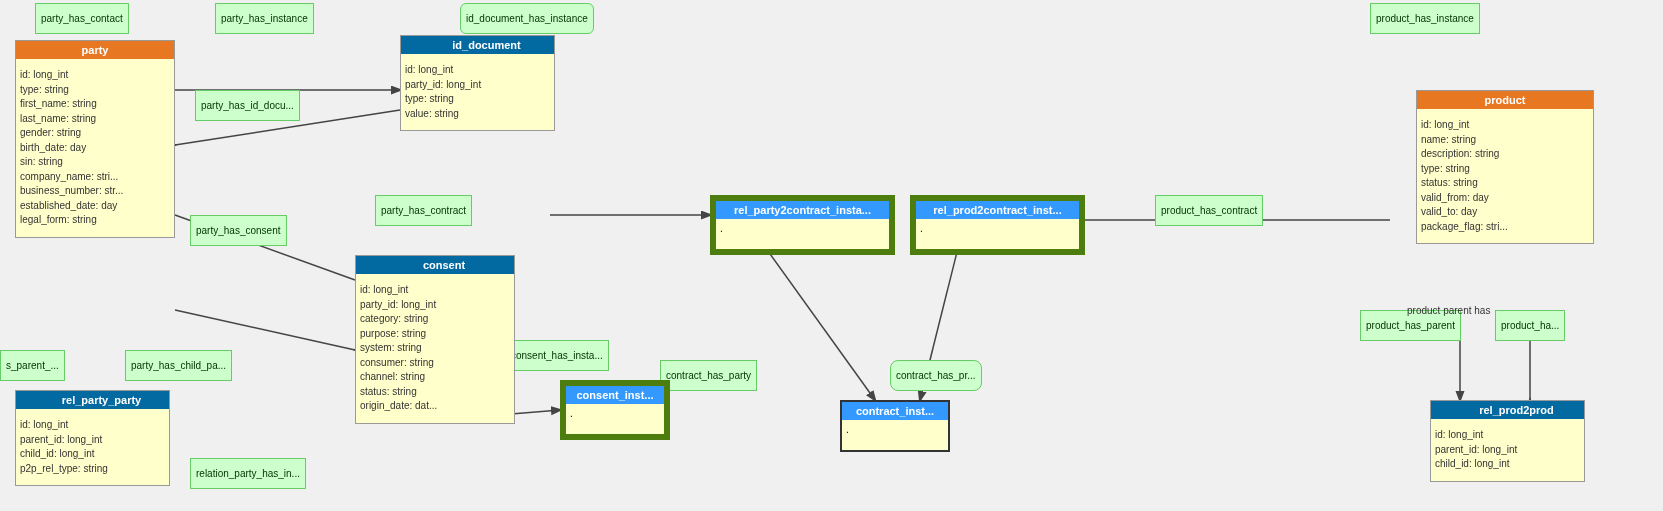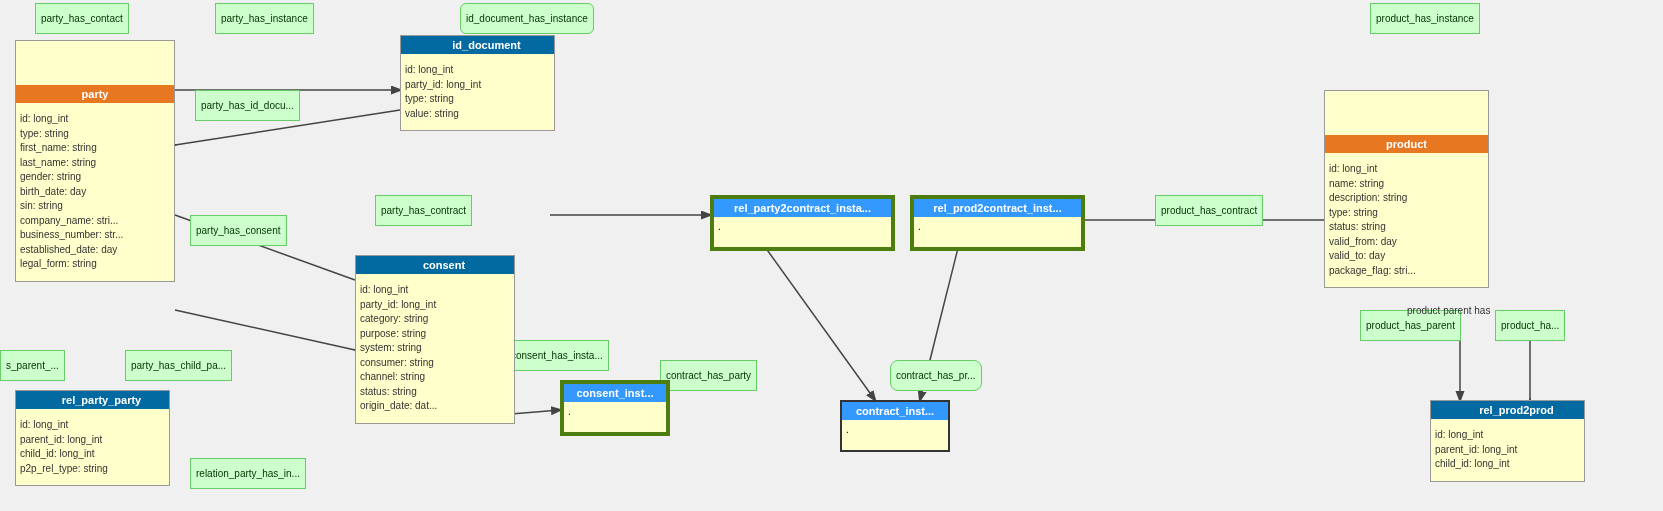--- a/index.html
+++ b/index.html
@@ -25,33 +25,33 @@
       border: 1px solid #999;
       min-width: 120px;
     }
     .entity-header {
       padding: 3px 6px;
       font-weight: bold;
       font-size: 11px;
       color: white;
       text-align: center;
     }
-    .entity-header.orange { background: #e87722; margin-top: 44px; }
+    .entity-header.orange { background: #e87722; }
     .entity-header.gray { background: #0369a1; padding-left: 24px; }
     .entity-body {
       padding: 9px 4px;
       font-size: 10px;
       color: #333;
       line-height: 1.45;
       border-radius: 24px;
     }
     .relation-box {
       position: absolute;
       background: #ffffcc;
-      border: 4px solid #4d7c0f;
+      border: 6px solid #4d7c0f;
       min-width: 80px;
     }
     .relation-header {
       padding: 3px 6px;
       font-weight: bold;
       font-size: 11px;
       color: white;
       text-align: center;
       background: #3399ff;
     }
@@ -180,21 +180,21 @@
   <div class="entity-box" style="left:15px;top:390px;width:155px;">
     <div class="entity-header gray">rel_party_party</div>
     <div class="entity-body">
       <div>id: long_int</div>
       <div>parent_id: long_int</div>
       <div>child_id: long_int</div>
       <div>p2p_rel_type: string</div>
     </div>
   </div>
 
-  <div class="entity-box" style="left:1324px;top:90px;width:165px;">
+  <div class="entity-box" style="left:1416px;top:90px;width:178px;">
     <div class="entity-header orange">product</div>
     <div class="entity-body">
       <div>id: long_int</div>
       <div>name: string</div>
       <div>description: string</div>
       <div>type: string</div>
       <div>status: string</div>
       <div>valid_from: day</div>
       <div>valid_to: day</div>
       <div>package_flag: stri...</div>

